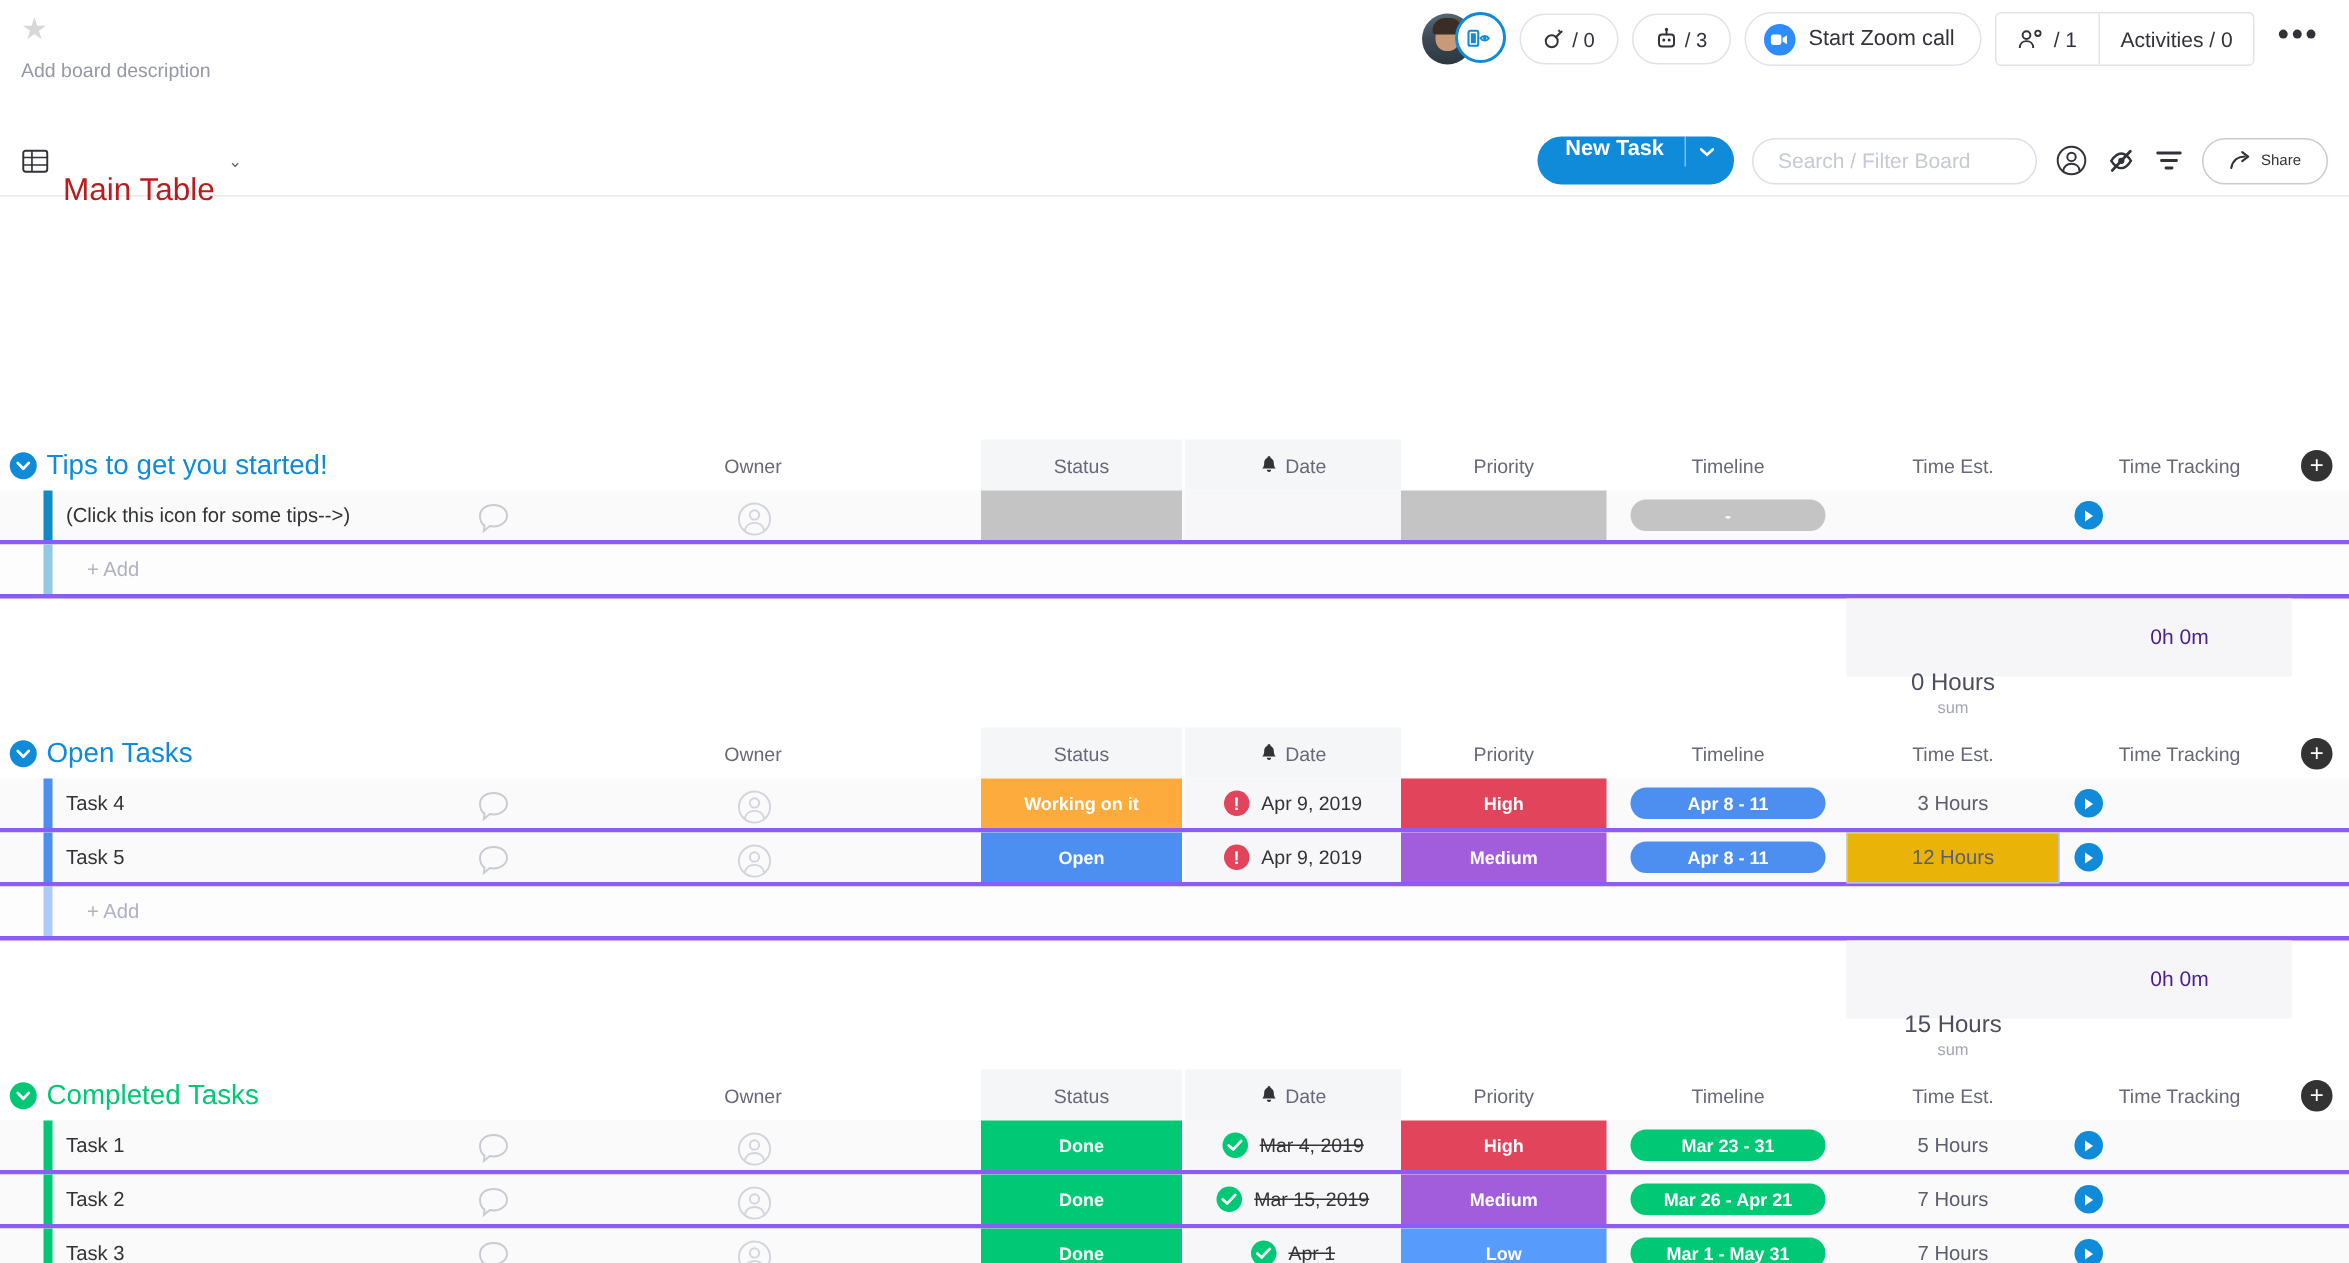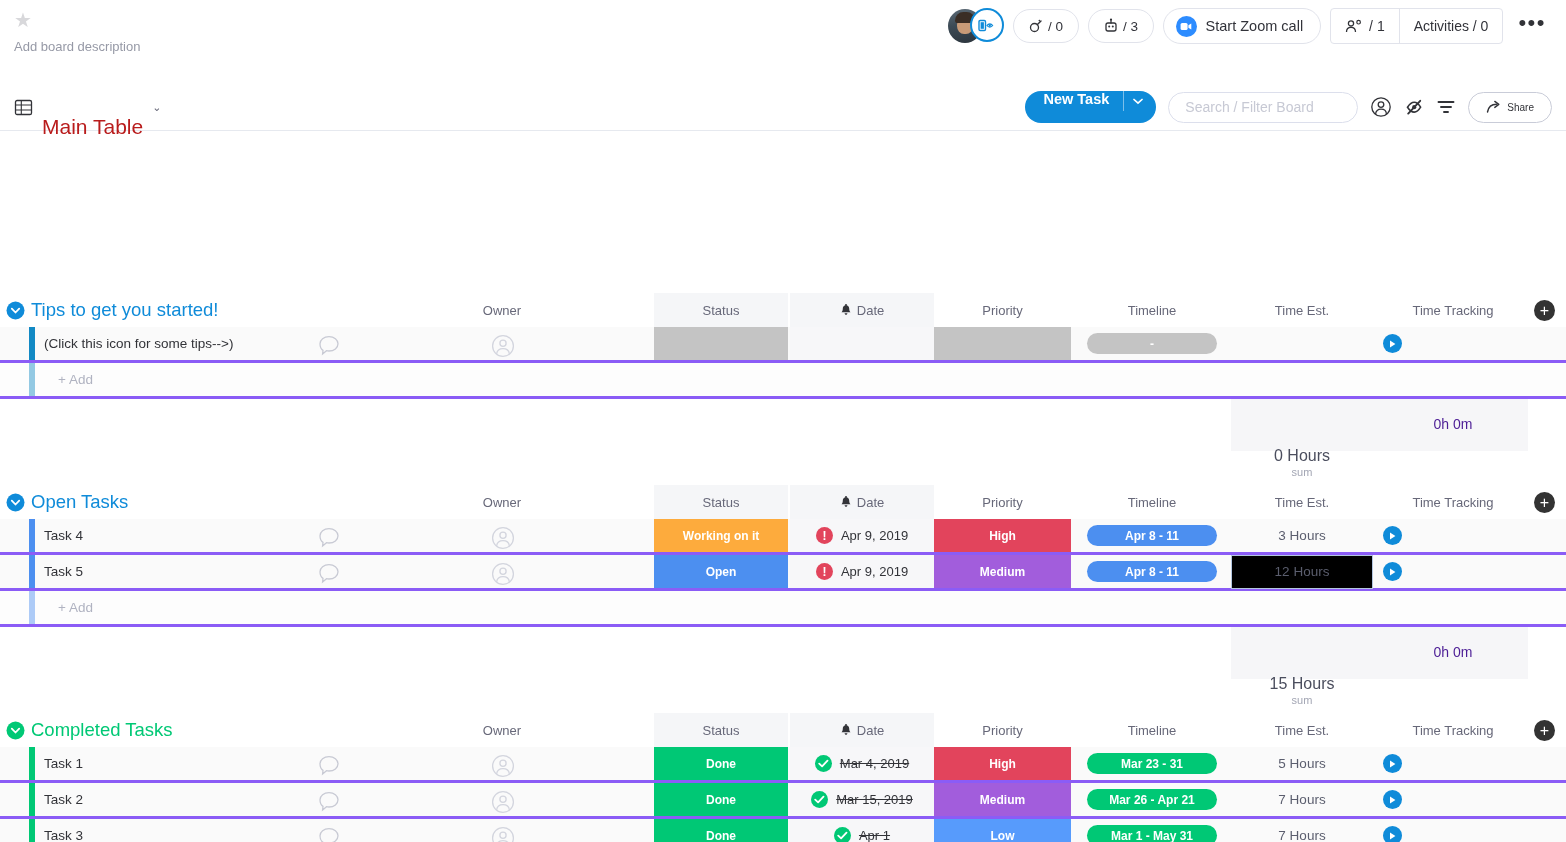--- a/index.html
+++ b/index.html
@@ -122,21 +122,21 @@
                  color: #fff; font-weight: 700; font-size: 12px; }
   .prio-pill { width: 100%; height: 100%; display: flex; align-items: center; justify-content: center;
                color: #fff; font-weight: 700; font-size: 12px; }
   .date-cell { gap: 8px; font-size: 13px; color: #323338; background: #f7f7f9; }
   .date-flag { width: 17px; height: 17px; border-radius: 50%; color: #fff; font-size: 12px; font-weight: 700;
                display: flex; align-items: center; justify-content: center; flex: 0 0 auto; }
   .date-txt.done { text-decoration: line-through; }
   .tl-pill { height: 21px; border-radius: 11px; color: #fff; font-weight: 700; font-size: 12px;
              display: flex; align-items: center; justify-content: center; width: 130px; }
   .est-val { font-size: 13.5px; color: #5b5e6e; }
-  .est-val.sel { border: 1px solid #b3c6e0; background: #000000; width: 142px; height: 34px;
+  .est-val.sel { border: 1px solid #b3c6e0; background: #eab308; width: 142px; height: 34px;
                  display: flex; align-items: center; justify-content: center; }
   .play-btn { width: 19px; height: 19px; border-radius: 50%; background: #0f8bd9;
               display: flex; align-items: center; justify-content: center; cursor: pointer; }
 
   .sumrow { position: relative; height: 52px; }
   .sumbox { position: absolute; top: 0; height: 100%; background: #f6f6f8; }
   .sum-est { position: absolute; top: 8px; width: 142px; text-align: center; margin-top: 40px; }
   .sum-est .v { font-size: 16px; color: #4b4e5e; }
   .sum-est .l { font-size: 11px; color: #a3a6b4; margin-top: 1px; }
   .sum-track { position: absolute; top: 17px; width: 150px; text-align: center; font-size: 14px; color: #4c1d95; }

